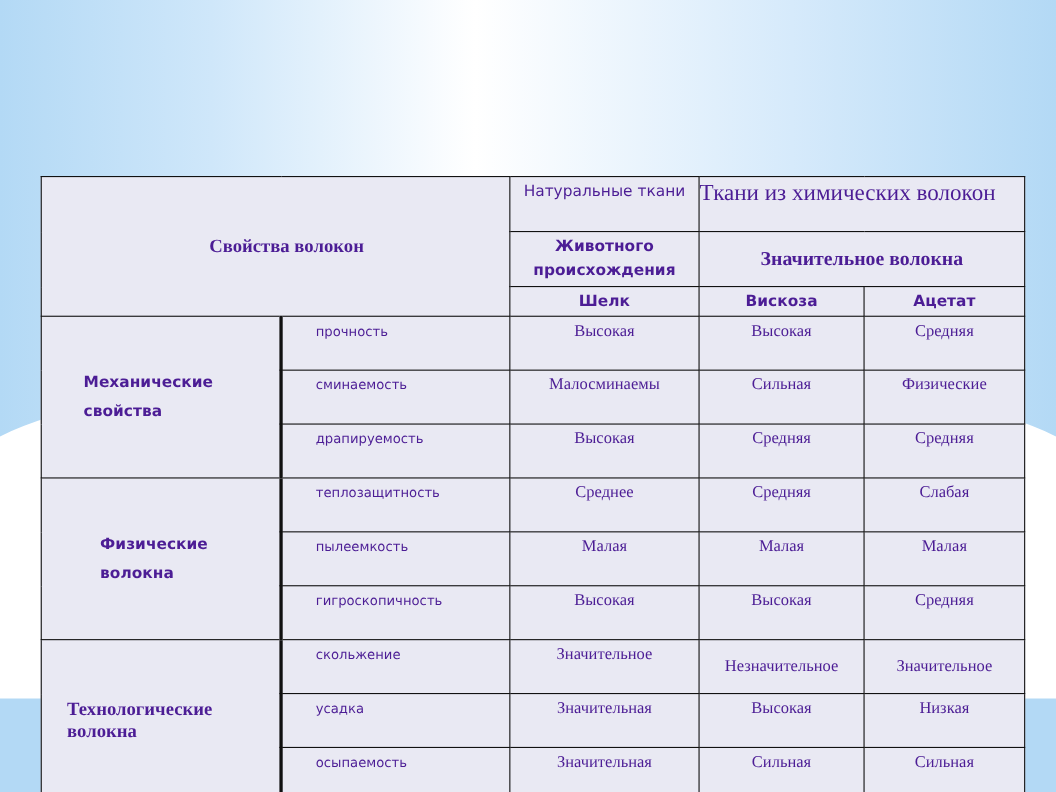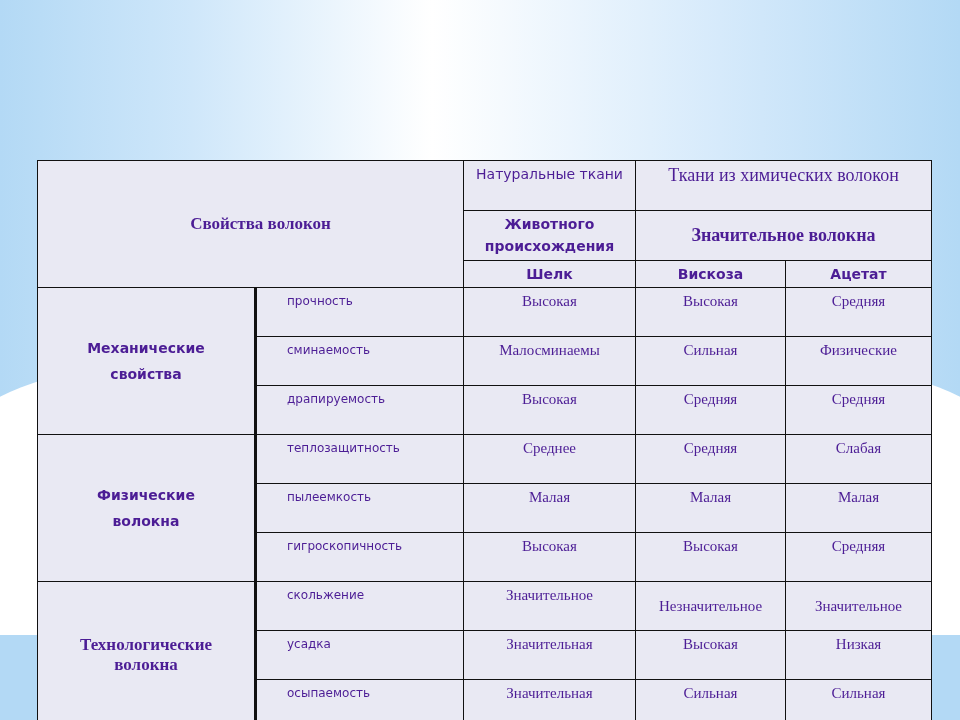--- a/index.html
+++ b/index.html
@@ -76,23 +76,23 @@
     }
     .h-nat {
       font-family: "DejaVu Sans", sans-serif;
       font-size: 14px;
       line-height: 20px;
       text-align: center;
       padding-top: 3px !important;
     }
     .h-chem {
       font-family: "Liberation Serif", serif;
-      font-size: 18px;
+      font-size: 21px;
       line-height: 20px;
-      text-align: center;
+      text-align: left;
       padding-top: 4px !important;
     }
     .h-animal {
       font-family: "DejaVu Sans", sans-serif;
       font-weight: bold;
       font-size: 14px;
       line-height: 22px;
       text-align: center;
       padding-top: 2px !important;
     }
@@ -116,21 +116,21 @@
       font-size: 14px;
       line-height: 26px;
       text-align: center;
       vertical-align: middle !important;
     }
     .grp.serif {
       font-family: "Liberation Serif", serif;
       font-size: 17px;
       line-height: 20px;
     }
-    .grp .grp-inner { display: inline-block; text-align: center; }
+    .grp .grp-inner { display: inline-block; text-align: left; }
     td.grp-cell { border-right: 3px solid #111 !important; }
     .prop {
       font-family: "DejaVu Sans", sans-serif;
       font-size: 12px;
       padding: 6px 0 0 30px !important;
     }
     .val {
       font-family: "Liberation Serif", serif;
       font-size: 15px;
       text-align: center;

